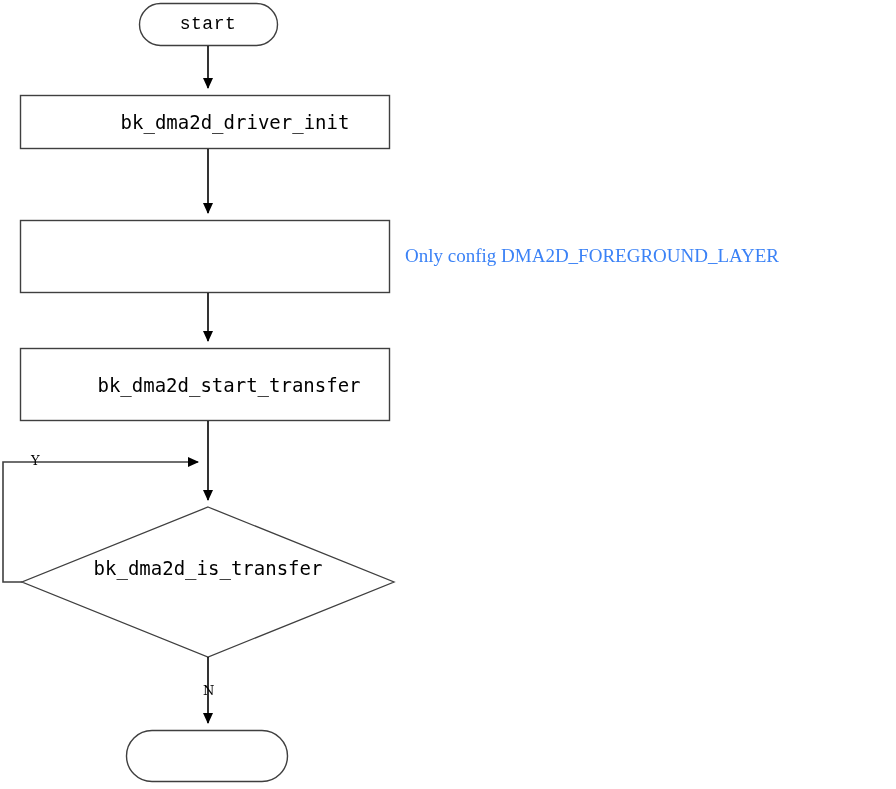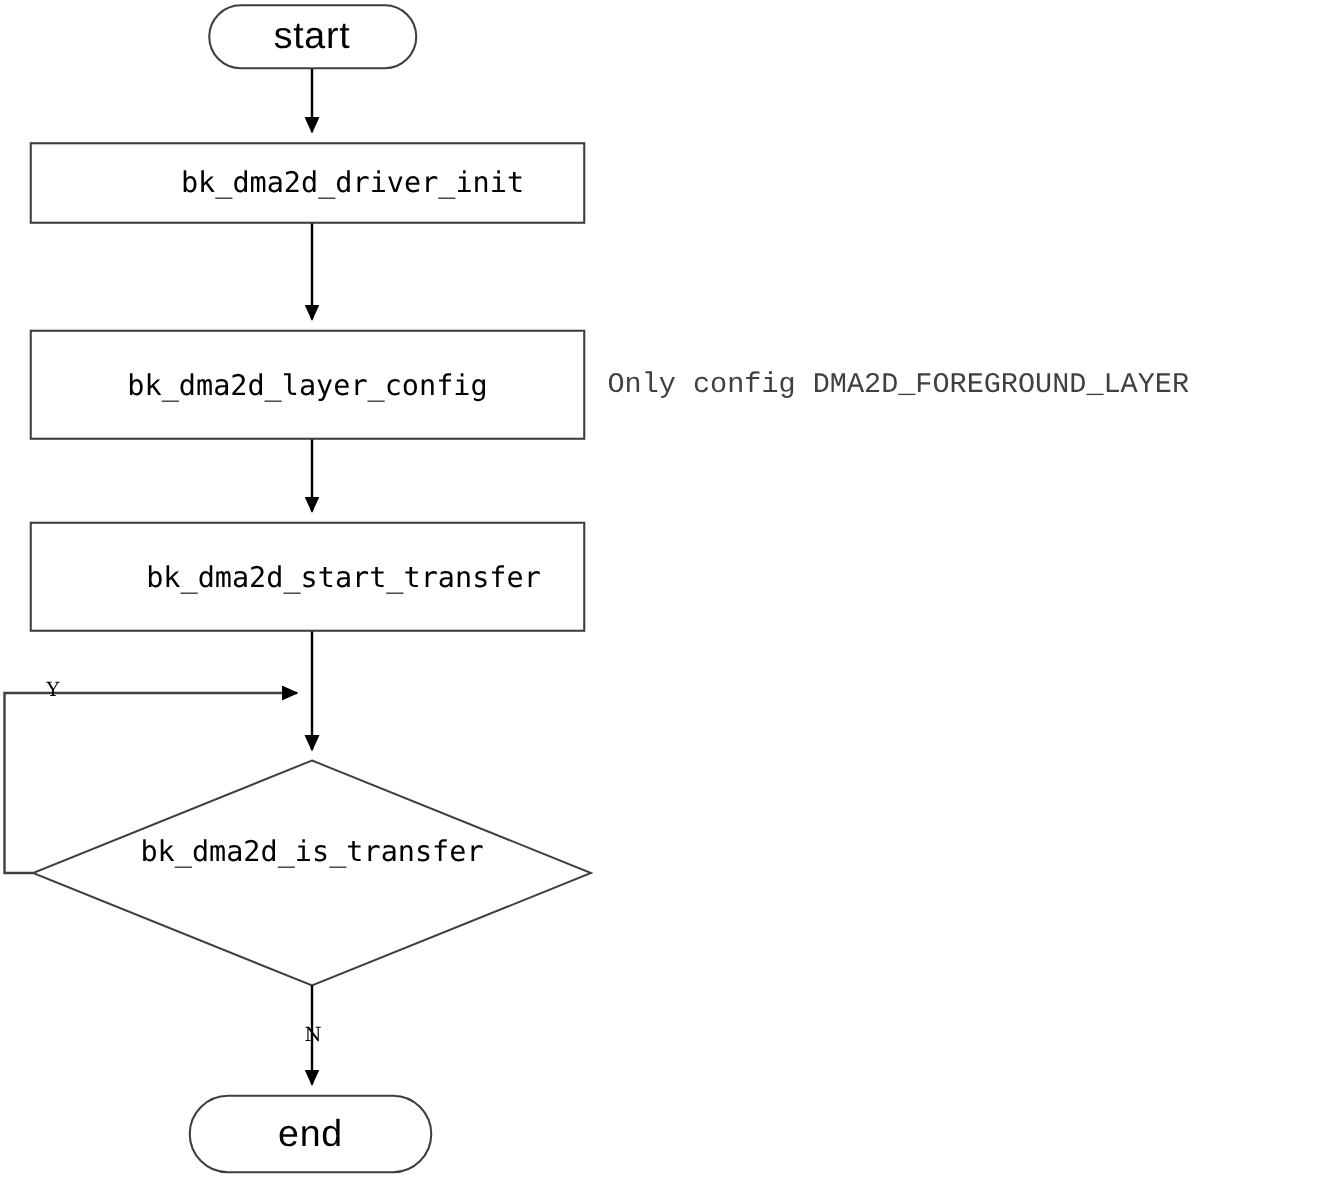--- a/index.html
+++ b/index.html
@@ -23,22 +23,22 @@
   #flow-svg {
     position: absolute;
     left: 0;
     top: 0;
     width: 896px;
     height: 789px;
   }
   .node-label {
     position: absolute;
     color: #000000;
-    font-family: Liberation Sans, sans-serif;
-    font-size: 25px;
+    font-family: Liberation Mono, monospace;
+    font-size: 18px;
     letter-spacing: 0.5px;
     white-space: pre;
     text-align: center;
     line-height: 28px;
     pointer-events: none;
   }
   .mono-label {
     font-family: "DejaVu Sans Mono", "Liberation Mono", monospace;
     font-size: 19px;
     letter-spacing: 0px;
@@ -46,22 +46,22 @@
   .edge-label {
     position: absolute;
     color: #000000;
     font-family: "DejaVu Serif", "Liberation Serif", serif;
     font-size: 13px;
     line-height: 14px;
     white-space: pre;
   }
   .annotation {
     position: absolute;
-    color: #404040;
-    font-family: Liberation Mono, monospace;
+    color: #3b82f6;
+    font-family: Liberation Serif, serif;
     font-size: 19px;
     line-height: 24px;
     white-space: pre;
   }
 </style>
 </head>
 <body>
 
 <div id="flow-root">
 
@@ -94,28 +94,26 @@
 
     <polyline points="22,582 3,582 3,462 198,462" fill="none" stroke="#3f3f3f" stroke-width="1.6" marker-end="url(#arrowhead)"></polyline>
 
     <line x1="208" y1="657" x2="208" y2="723" stroke="#000000" stroke-width="1.6" marker-end="url(#arrowhead)"></line>
   </svg>
 
   <div class="node-label" style="left:139px; top:10px; width:138px;">start</div>
 
   <div class="node-label mono-label" style="left:20px; top:108px; width:430px;">bk_dma2d_driver_init</div>
 
-  <div class="node-label mono-label" style="left:20px; top:243px; width:370px;">bk_dma2d_layer_config</div>
 
   <div class="node-label mono-label" style="left:20px; top:371px; width:370px;margin-left:24px;">bk_dma2d_start_transfer</div>
 
   <div class="node-label mono-label" style="left:22px; top:554px; width:372px;">bk_dma2d_is_transfer</div>
 
 
-  <div class="node-label" style="left:126px; top:742px; width:162px;">end</div>
 
   <div class="edge-label" style="left:31px; top:454px;">Y</div>
 
   <div class="edge-label" style="left:203px; top:684px;">N</div>
 
   <div class="annotation" style="left:405px; top:244px;">Only config DMA2D_FOREGROUND_LAYER</div>
 
 </div>
 
 </body></html>

